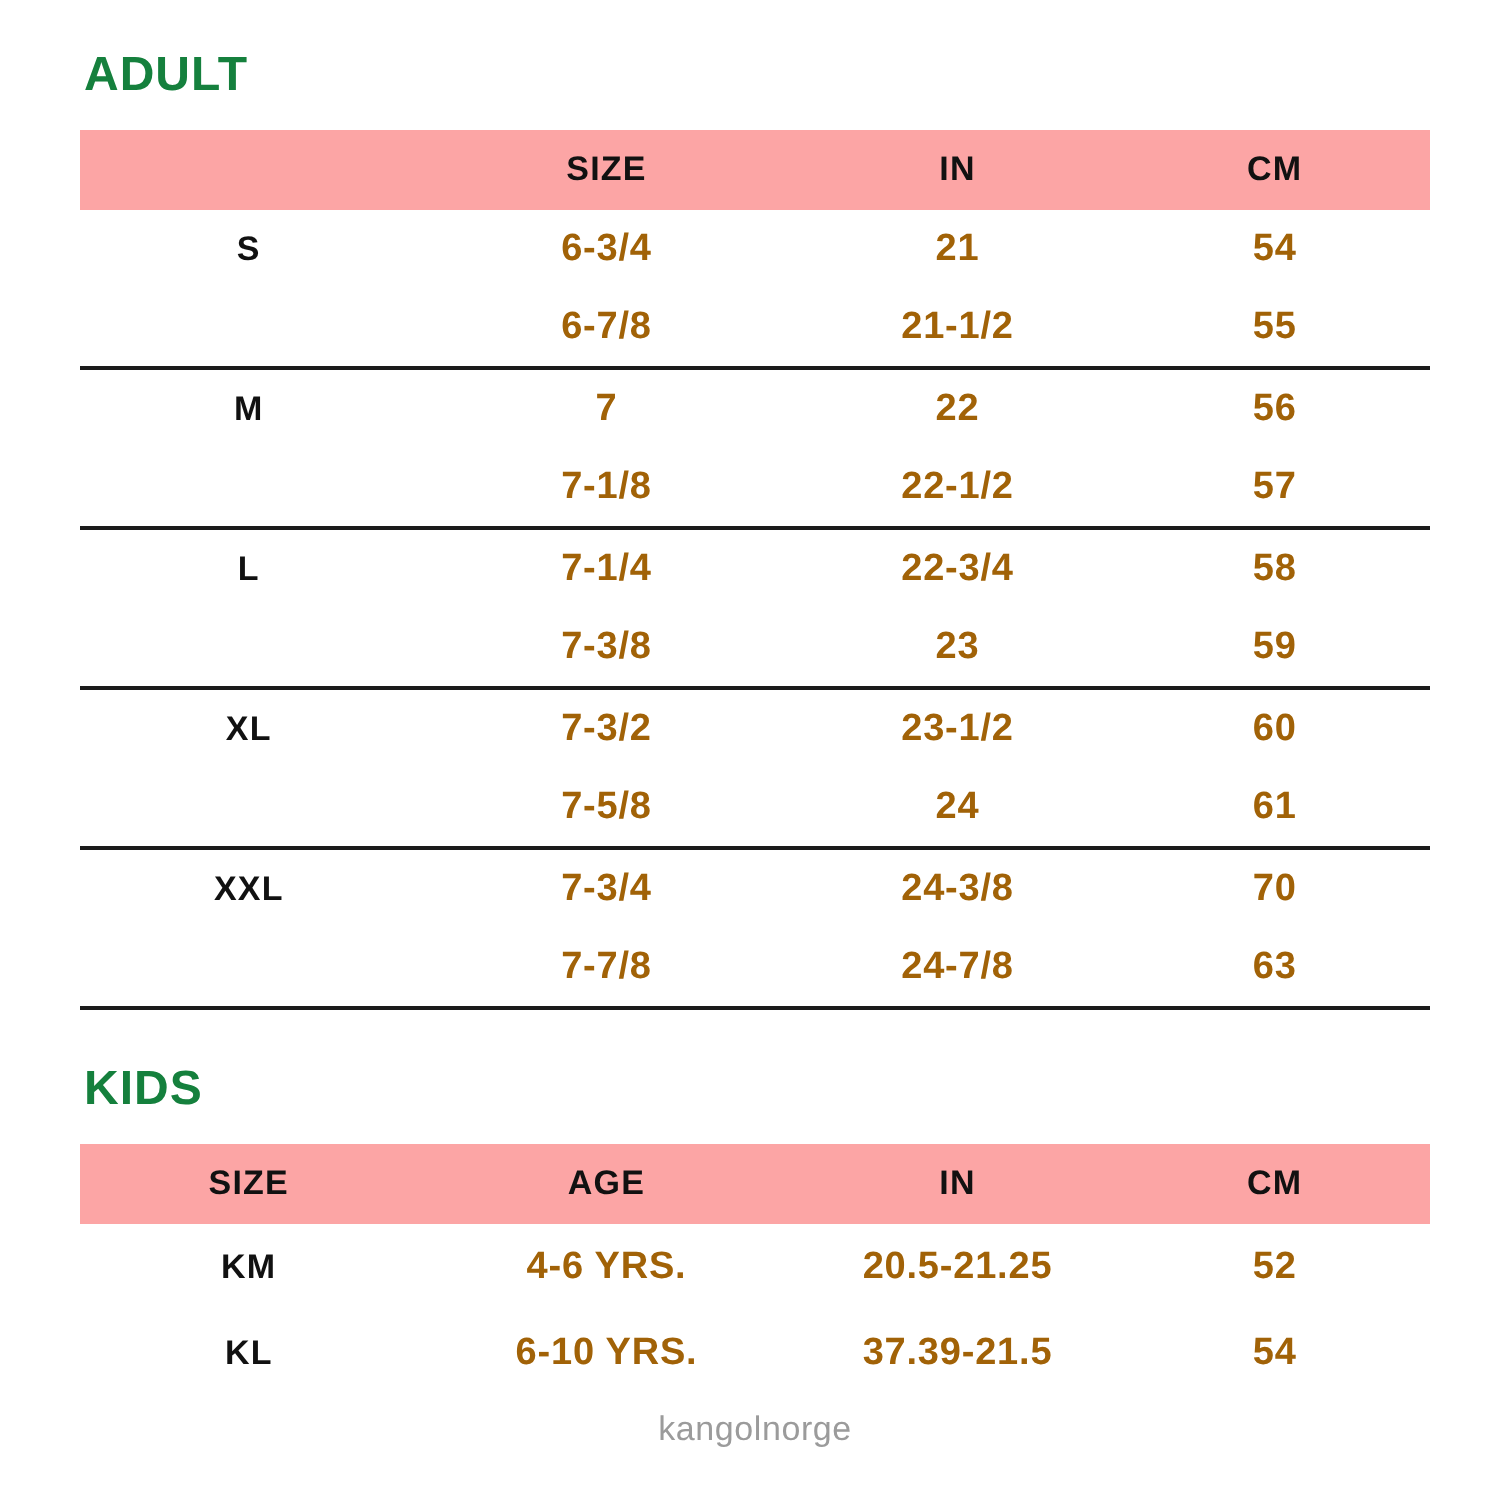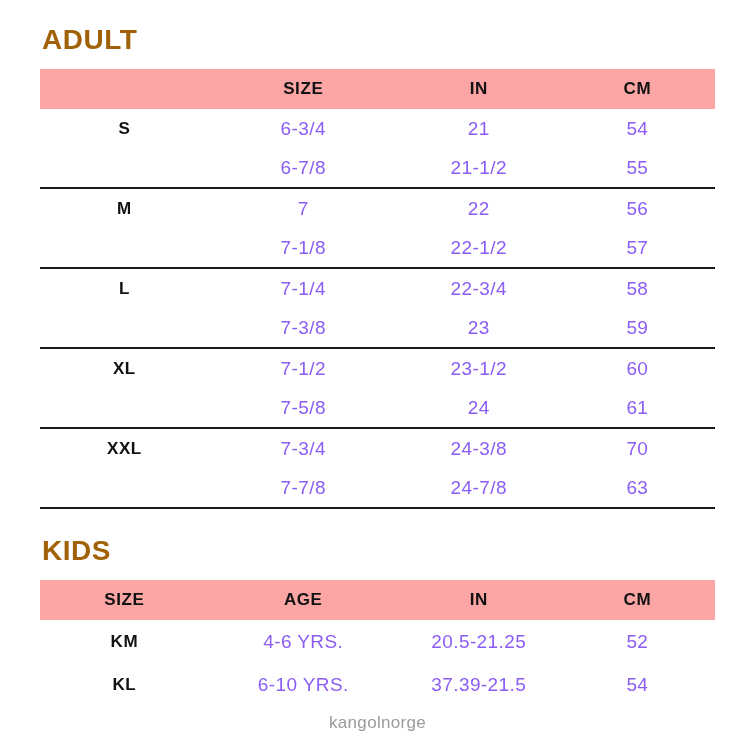--- a/index.html
+++ b/index.html
@@ -12,24 +12,24 @@
     font-family: "Liberation Sans", sans-serif;
     color: #1c1c1c;
   }
   .page {
     box-sizing: border-box;
     width: 754px;
     height: 754px;
     padding: 24px 39px 0 40px;
   }
   .section-title {
-    font-size: 28px;
+    font-size: 24px;
     font-weight: bold;
     letter-spacing: 0.5px;
-    color: #a16207;
+    color: #15803d;
     margin: 0 0 13px 2px;
   }
   .kids .section-title { margin-top: 26px; }
   table {
     width: 100%;
     border-collapse: collapse;
     table-layout: fixed;
   }
   col.c1 { width: 25%; }
   col.c2 { width: 28%; }
@@ -42,23 +42,23 @@
     font-weight: bold;
     letter-spacing: 0.6px;
     text-align: center;
     color: #111111;
     padding: 0;
   }
   td {
     text-align: center;
     height: 39px;
     font-size: 19px;
-    font-weight: 400;
+    font-weight: 700;
     letter-spacing: 0.4px;
-    color: #8b5cf6;
+    color: #a16207;
     padding: 0;
   }
   .kids td { height: 43px; }
   td.lbl {
     font-size: 17px;
     font-weight: bold;
     letter-spacing: 0.6px;
     color: #111111;
   }
   tbody.group { border-bottom: 2px solid #1b1b1b; }
@@ -135,21 +135,21 @@
           <td class="lbl"></td>
           <td>7-3/8</td>
           <td>23</td>
           <td>59</td>
         </tr>
       </tbody>
 
       <tbody class="group">
         <tr>
           <td class="lbl">XL</td>
-          <td>7-1/2</td>
+          <td>7-3/2</td>
           <td>23-1/2</td>
           <td>60</td>
         </tr>
         <tr>
           <td class="lbl"></td>
           <td>7-5/8</td>
           <td>24</td>
           <td>61</td>
         </tr>
       </tbody>

